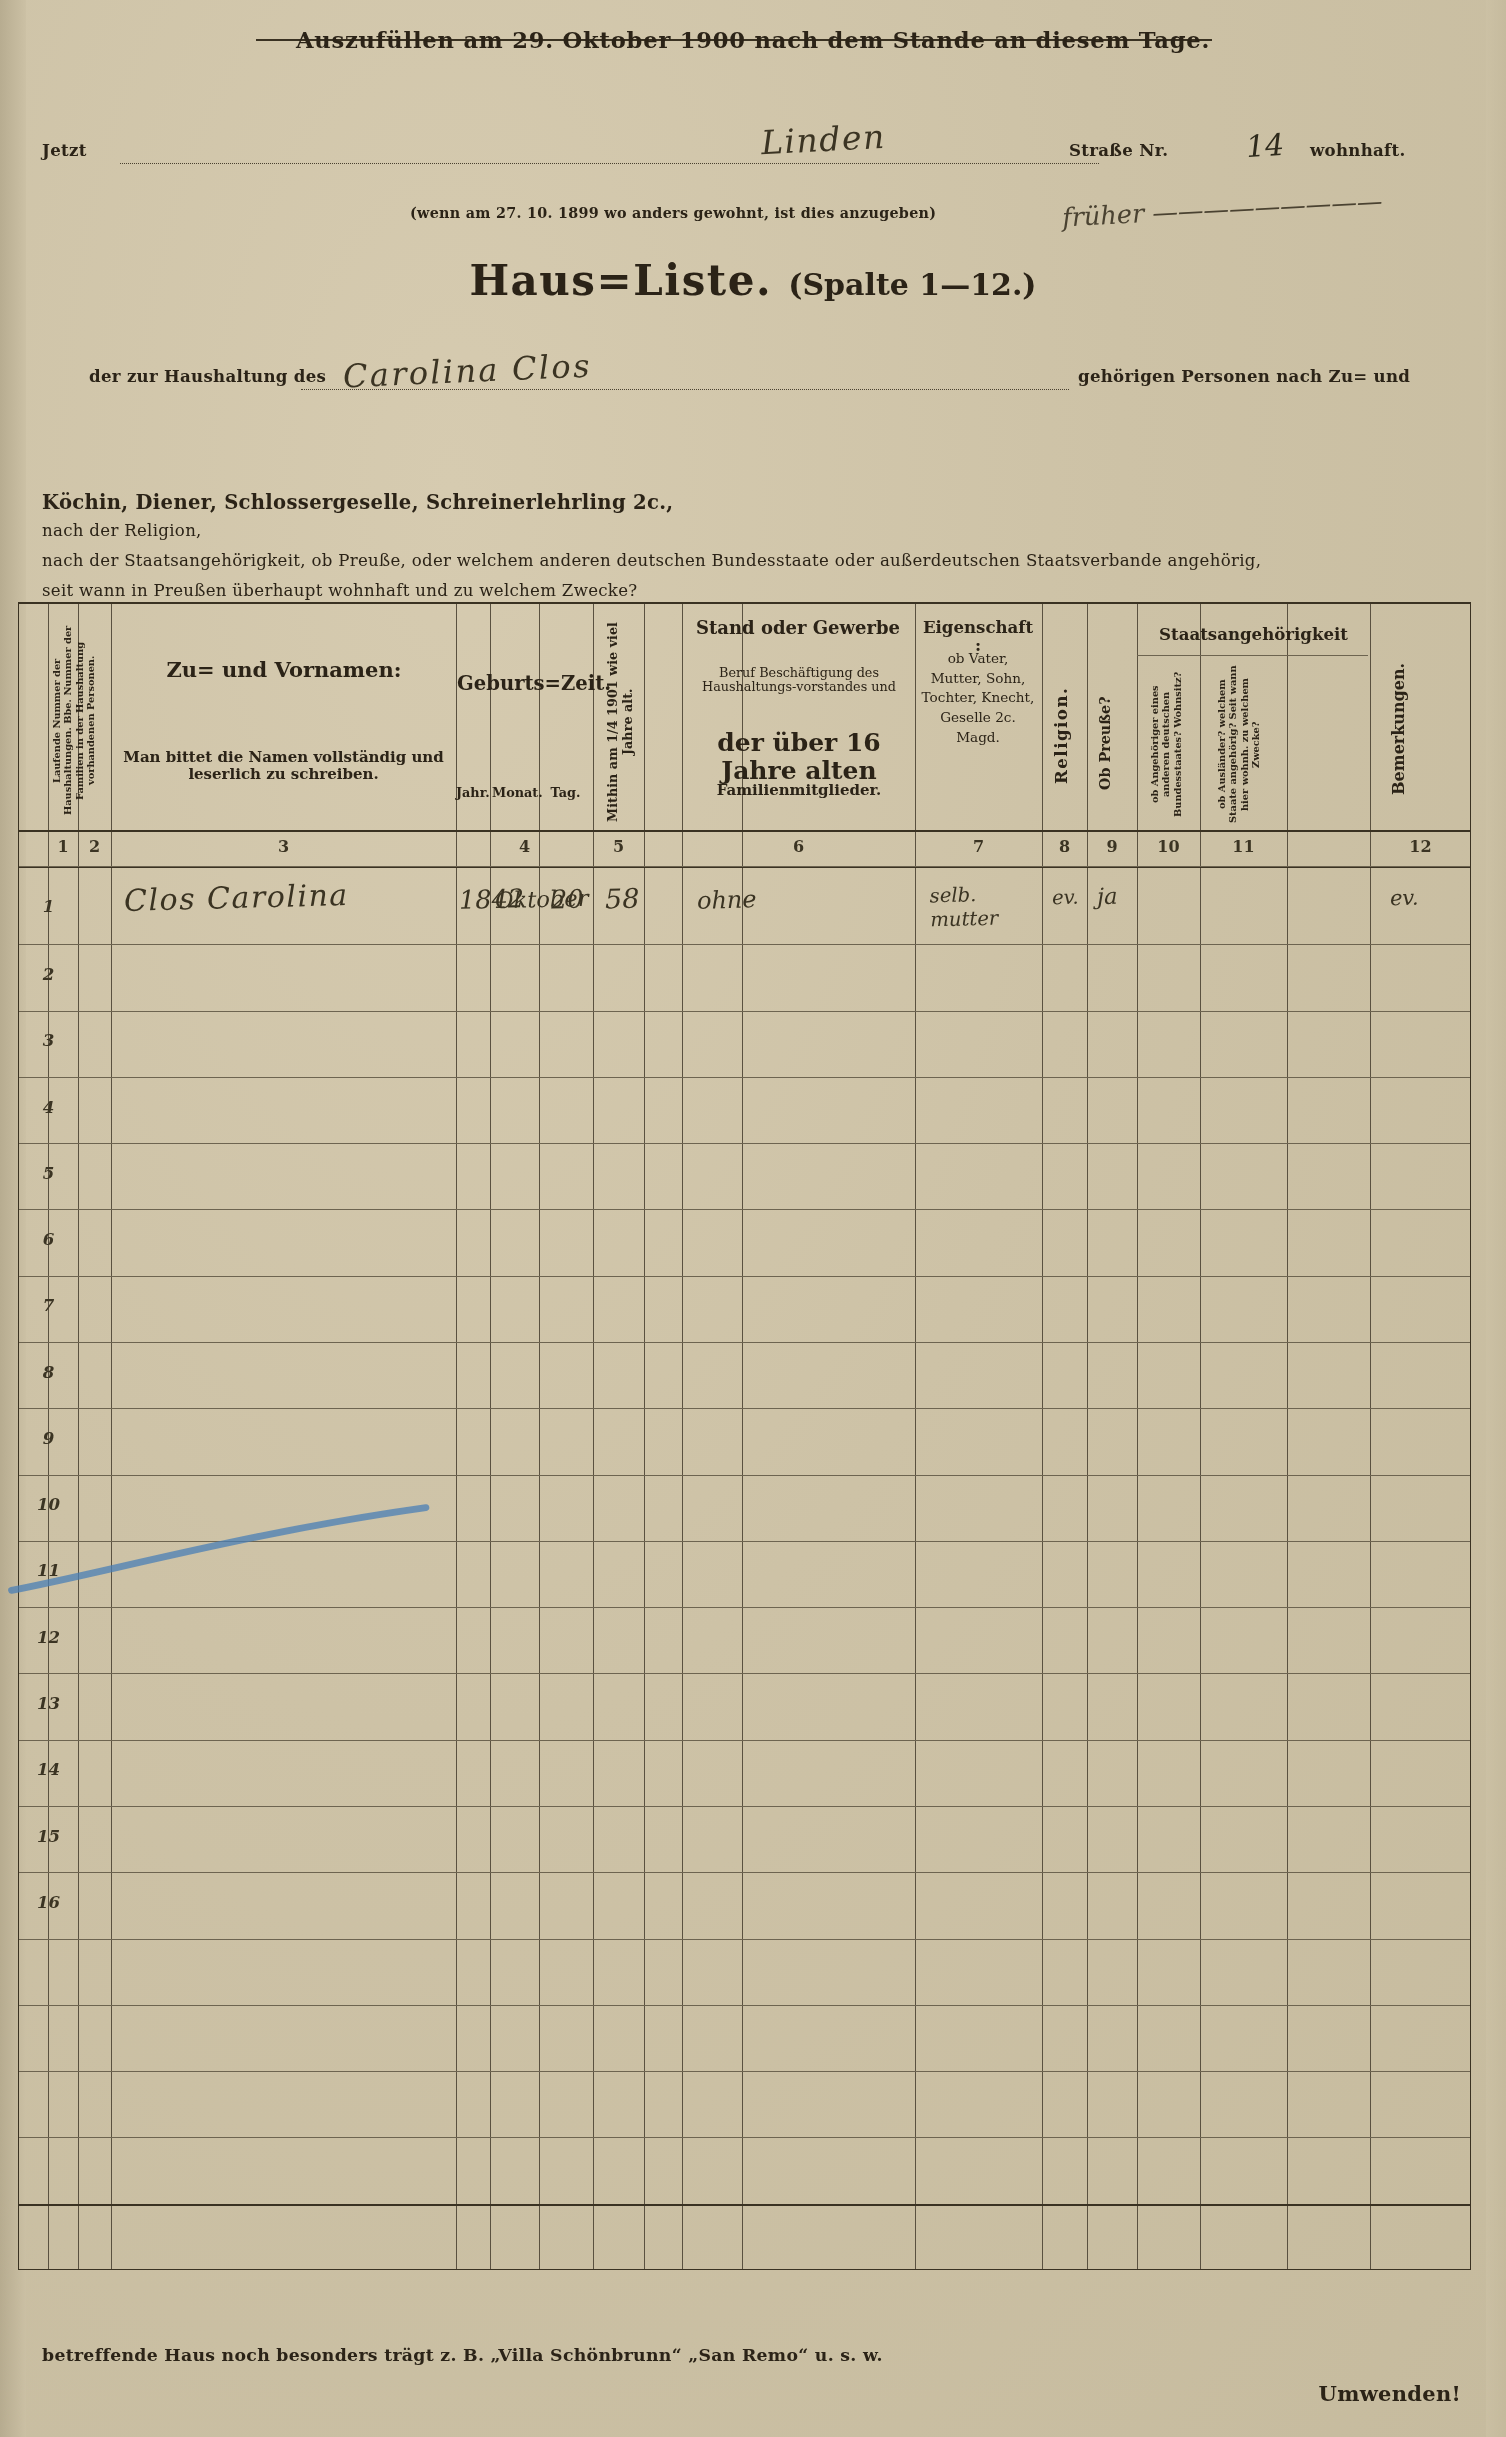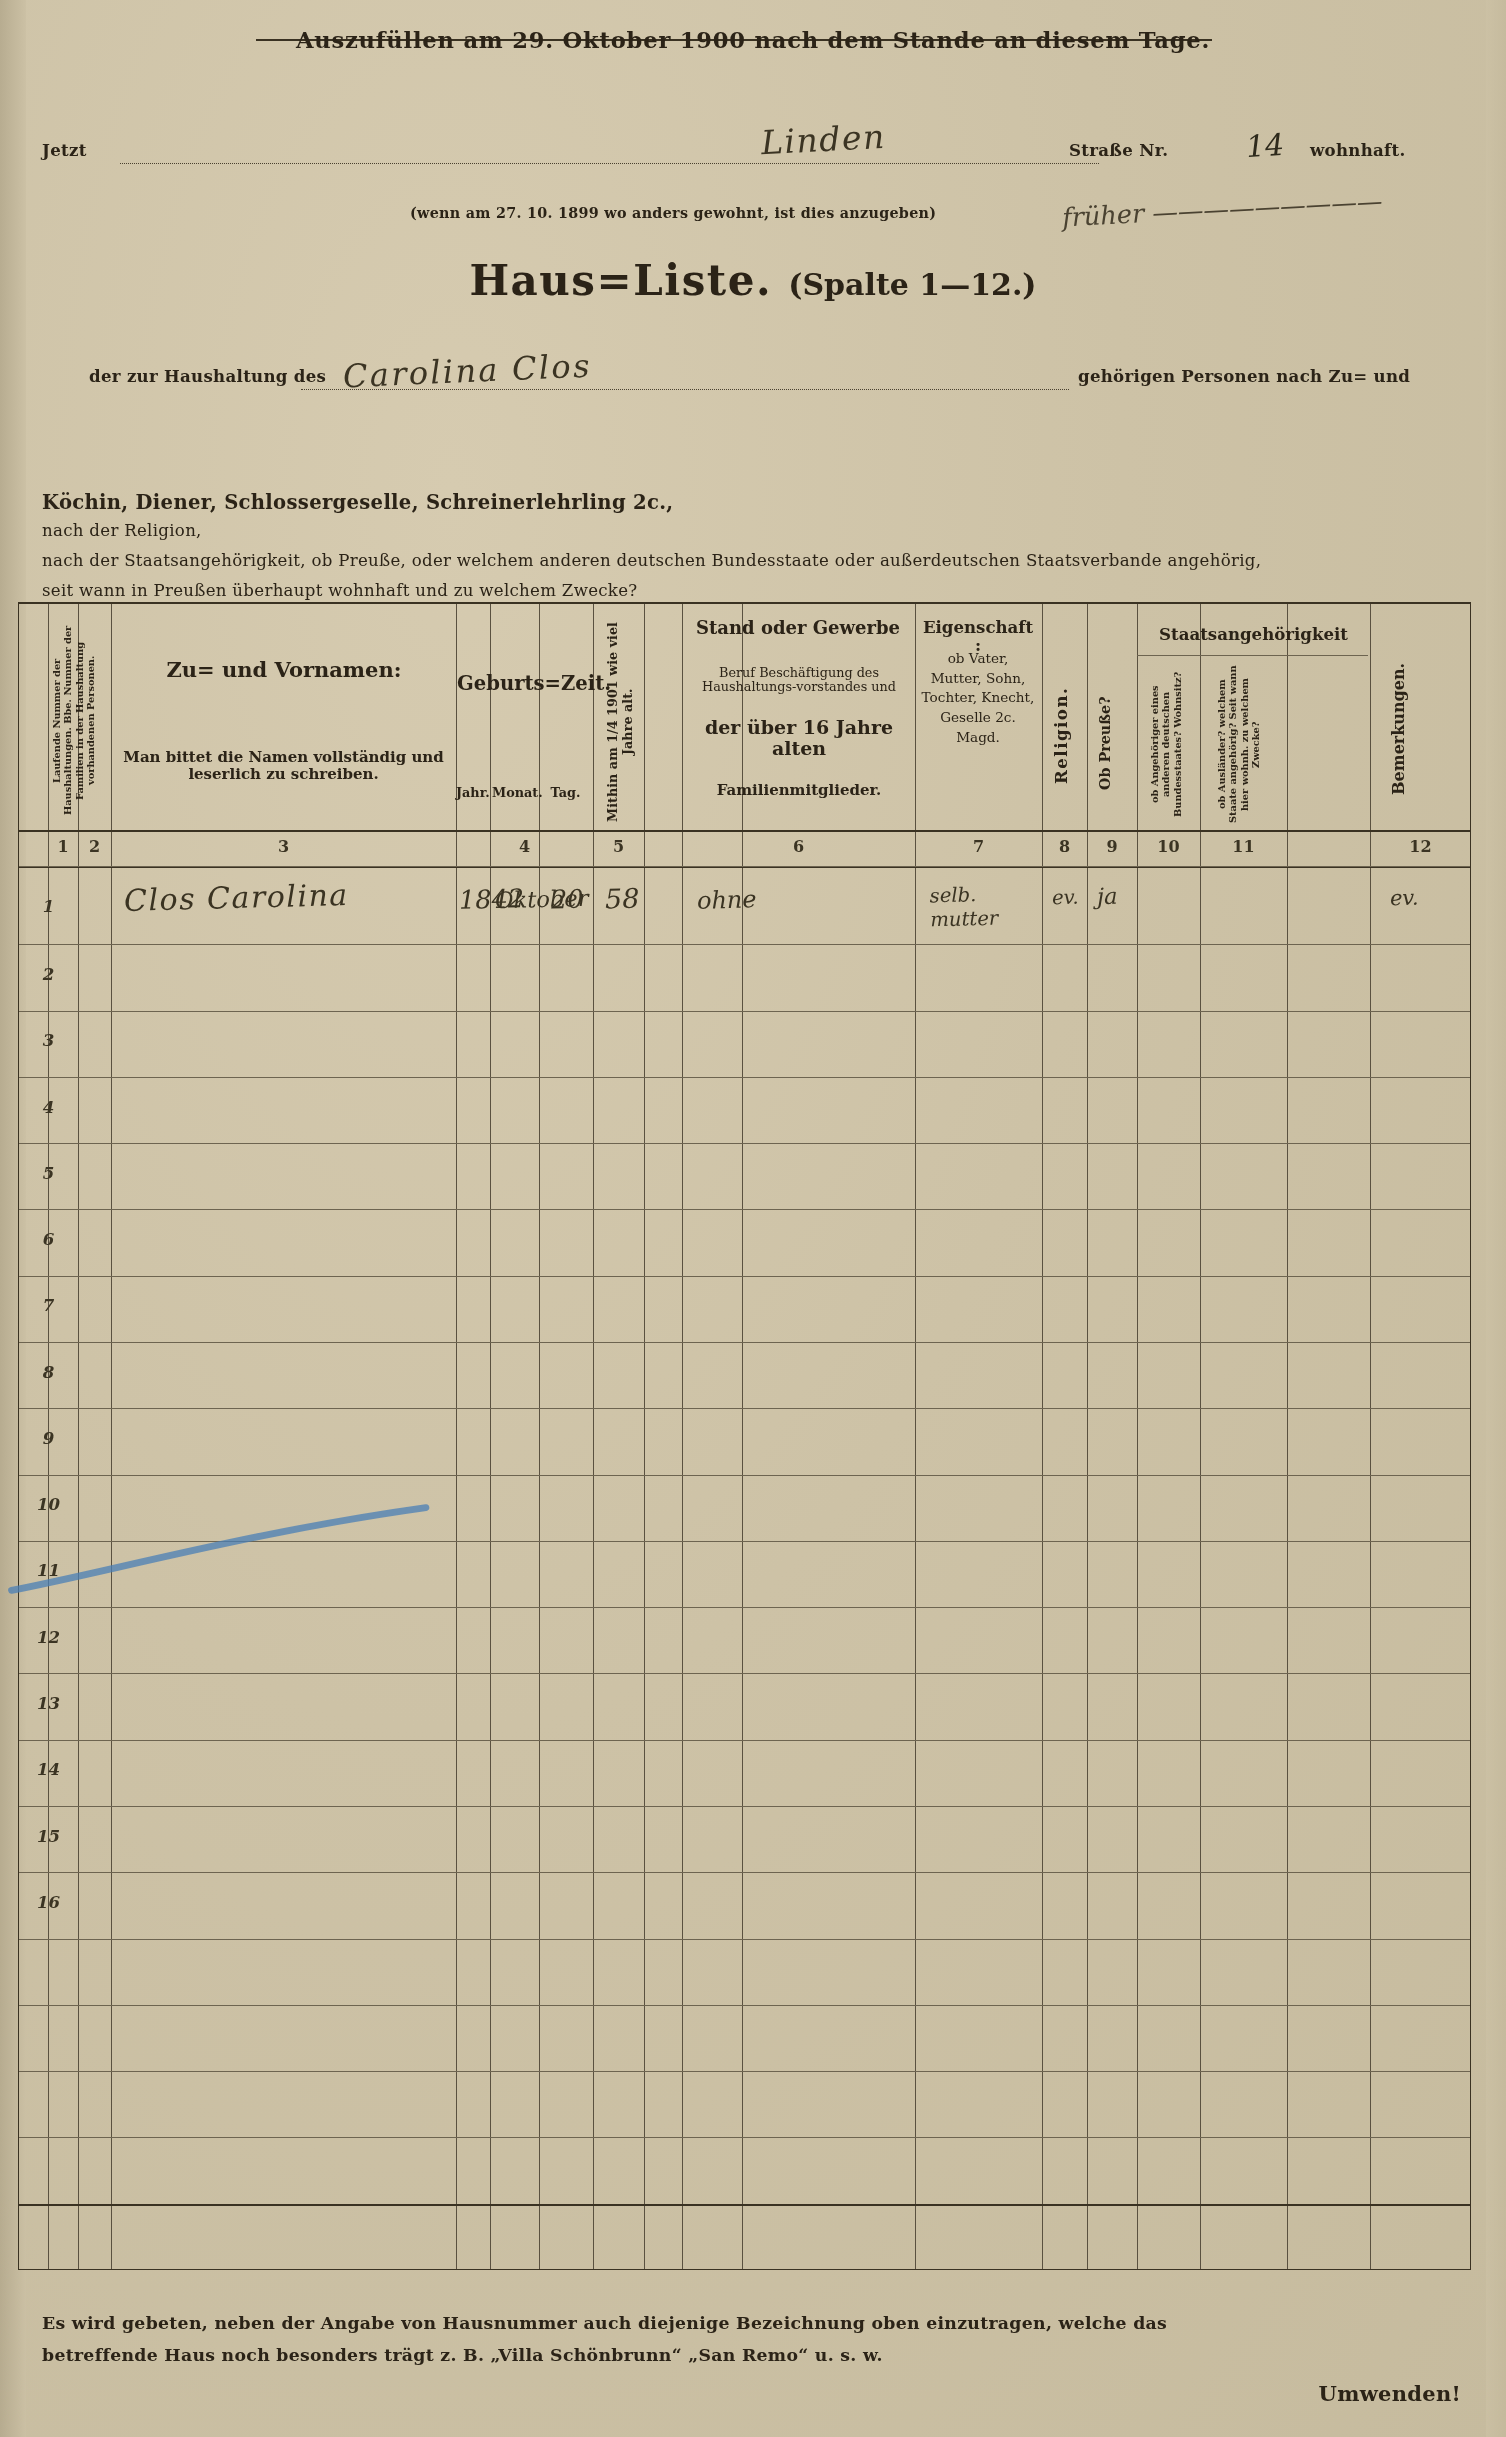--- a/index.html
+++ b/index.html
@@ -220,21 +220,21 @@
 
     <div class="hdr" style="left:438px;top:69px;width:130px;font-size:19.6px;">Geburts=Zeit.</div>
     <div class="hdr" style="left:437px;top:182px;width:27px;font-size:12.8px;">Jahr.</div>
     <div class="hdr" style="left:473px;top:182px;width:47px;font-size:12.8px;">Monat.</div>
     <div class="hdr" style="left:521px;top:182px;width:51px;font-size:12.8px;">Tag.</div>
 
     <div class="vert" style="position:absolute;left:587px;top:13.6px;height:208px;width:35px;font-size:12.8px;">Mithin am 1/4 1901 wie viel Jahre alt.</div>
 
     <div class="hdr" style="left:666px;top:13.6px;width:226px;font-size:18px;">Stand oder Gewerbe</div>
     <div class="hdr" style="left:670px;top:62px;width:220px;font-size:12.8px;font-weight:normal;">Beruf Beschäftigung des Haushaltungs-vorstandes und</div>
-    <div class="hdr" style="left:670px;top:113px;width:220px;font-size:19px;">der über 16 Jahre alten</div>
+    <div class="hdr" style="left:670px;top:125px;width:220px;font-size:25px;">der über 16 Jahre alten</div>
     <div class="hdr" style="left:670px;top:178px;width:220px;font-size:15px;">Familienmitglieder.</div>
 
     <div class="hdr" style="left:899px;top:13.6px;width:120px;font-size:16.6px;">Eigenschaft :</div>
     <div class="hdr" style="left:902px;top:45px;width:114px;font-size:13.6px;font-weight:normal;line-height:1.45;">ob Vater, Mutter, Sohn, Tochter, Knecht, Geselle 2c. Magd.</div>
 
     <div class="vert" style="position:absolute;left:1033px;top:45px;height:173px;width:30px;font-size:16.6px;letter-spacing:1.5px;">Religion.</div>
 
     <div class="vert" style="position:absolute;left:1078px;top:60px;height:158px;width:30px;font-size:14.3px;">Ob Preuße?</div>
 
     <div class="hdr" style="left:1118px;top:21px;width:233px;font-size:16.6px;">Staatsangehörigkeit</div>
@@ -284,17 +284,16 @@
     <div class="hand" style="left:911px;top:279px;font-size:19.6px;width:105px;line-height:1.25;">selb. mutter</div>
     <div class="hand" style="left:1033px;top:282px;font-size:19.6px;">ev.</div>
     <div class="hand" style="left:1078px;top:279px;font-size:22.6px;">ja</div>
     <div class="hand" style="left:1371px;top:282px;font-size:21px;">ev.</div>
 
     <svg class="blue-stroke" viewBox="0 0 580 130">
       <path d="M10,120 C140,95 330,42 560,10" stroke="#4a7fb5" stroke-width="9" fill="none" opacity="0.75" stroke-linecap="round"></path>
     </svg>
   </div>
 
-  <div class="foot f1 frak">Es wird gebeten, neben der Angabe von Hausnummer auch diejenige Bezeichnung oben einzutragen, welche das</div>
   <div class="foot f2 frak">betreffende Haus noch besonders trägt z. B. „Villa Schönbrunn“ „San Remo“ u. s. w.</div>
   <div class="umwenden frak">Umwenden!</div>
 </div>
 
 
 </body></html>

